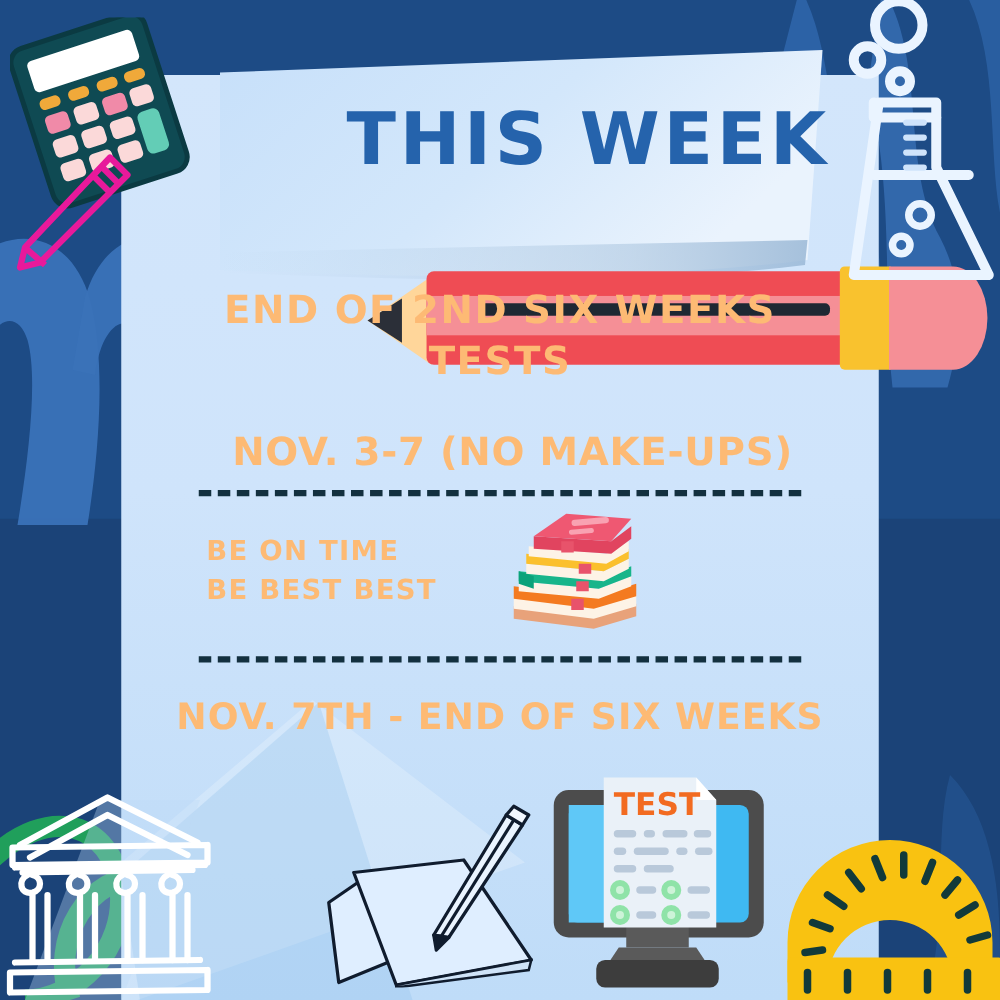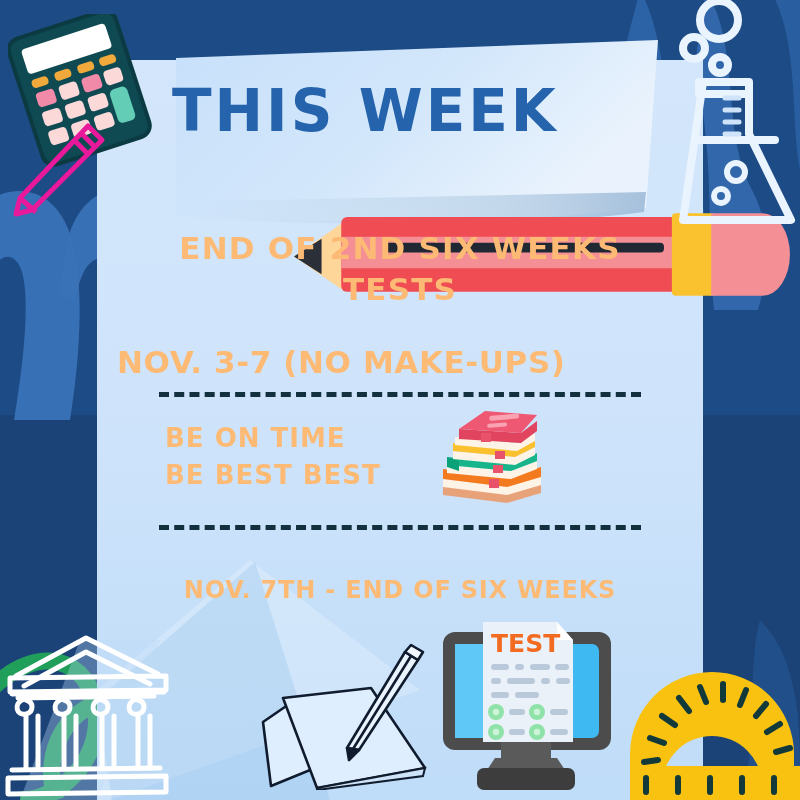--- a/index.html
+++ b/index.html
@@ -26,21 +26,21 @@
 
   
   .banner{
     position:absolute; left:172px; top:40px;
     width:492px; height:185px; z-index:4;
   }
   .banner svg{ display:block; width:100%; height:100%; overflow:visible; }
 
   .banner-title{
     position:absolute; left:0; top:42px; width:100%;
-    text-align:left; z-index:6;
+    text-align:right; z-index:6;
     font-size:58px; font-weight:bold;
     letter-spacing:3px;
     color:#2563ac;
     line-height:1;
     font-family:"DejaVu Sans", sans-serif;
   }
 
   
   .banner-pencil{ position:absolute; left:122px; top:120px; width:250px; height:48px; z-index:6; }
 
@@ -51,46 +51,46 @@
     color:#fdba74;
     font-family:"DejaVu Sans", sans-serif;
   }
   .line-headline{
     text-align:center;
     font-size:31px; font-weight:bold; letter-spacing:1.2px;
     line-height:1.32;
     padding:0 24px;
   }
   .line-dates{
-    text-align:left;
+    text-align:center;
     margin-top:34px;
     font-size:31px; font-weight:bold; letter-spacing:0.6px;margin-left:20px;
   }
 
   .divider{
     margin:12px 62px 0 62px;
     border-top:5px dashed #13303f;
     height:0;
   }
   .divider.bottom{ margin-top:14px; }
 
   .rules-row{
     display:flex; align-items:center;
     padding:10px 0 4px 68px;
   }
   .rules{
-    font-size:26px; font-weight:bold; letter-spacing:1px;
+    font-size:22px; font-weight:bold; letter-spacing:1px;
     line-height:1.42;
   }
   .books{ margin-left:56px; width:110px; height:100px; flex:none; }
 
   .line-footer{
     text-align:center;
-    margin-top:46px;
-    font-size:24px; font-weight:bold; letter-spacing:0.8px;
+    margin-top:26px;
+    font-size:29px; font-weight:bold; letter-spacing:0.8px;
   }
 
   
   .illus-paper{ position:absolute; left:255px; top:640px; width:185px; height:150px; z-index:6; }
   .illus-monitor{ position:absolute; left:425px; top:620px; width:205px; height:180px; z-index:6; }
 
   
   .deco-calculator{ position:absolute; left:8px; top:14px; width:160px; height:215px; z-index:7; }
   .deco-flask{ position:absolute; left:663px; top:-4px; width:140px; height:235px; z-index:7; }
   .deco-temple{ position:absolute; left:0px; top:628px; width:200px; height:172px; z-index:7; }

